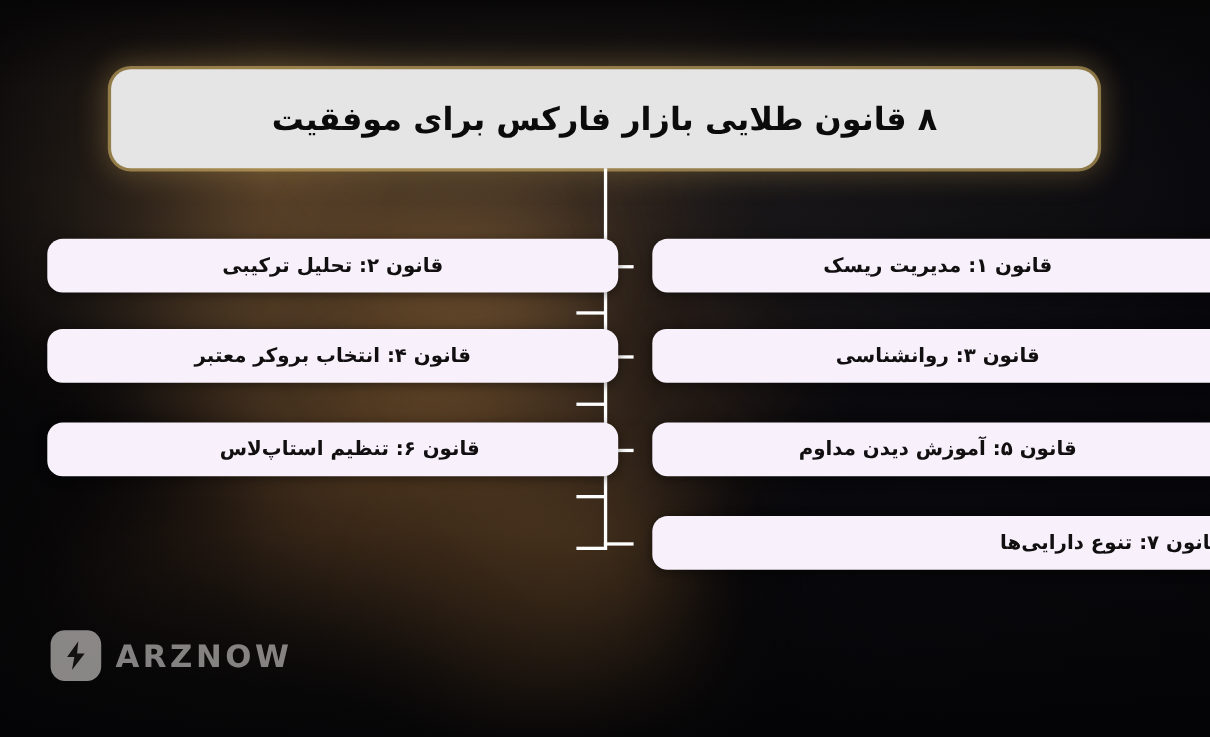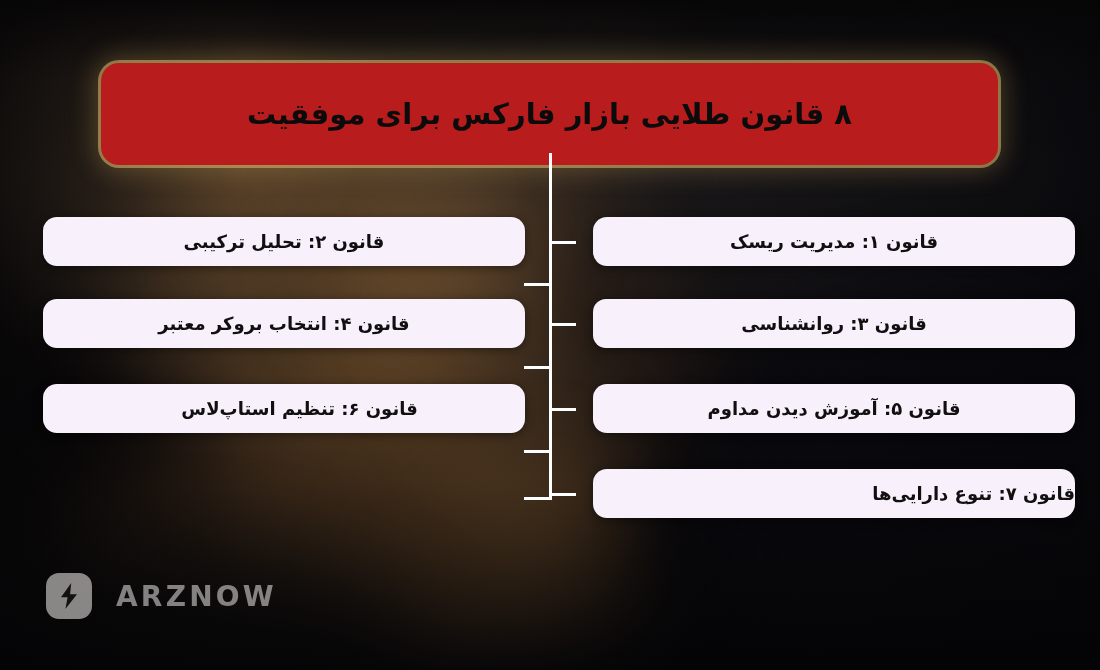--- a/index.html
+++ b/index.html
@@ -32,58 +32,58 @@
     background:
       linear-gradient(to bottom, rgba(6,5,6,.92) 0%, rgba(6,5,6,.18) 12%, rgba(6,5,6,0) 26%, rgba(6,5,6,.30) 72%, rgba(4,4,6,.94) 100%),
       linear-gradient(to right, rgba(6,5,6,.70) 0%, rgba(6,5,6,0) 22%, rgba(6,5,6,0) 58%, rgba(5,5,9,.72) 100%);
   }
 
   
   #stage { position:absolute; inset:0; z-index:2; }
 
   
   #title-card {
-    position:absolute; left:101px; top:63px; width:897px; height:102px;
-    background:#b91c1c;
+    position:absolute; left:101px; top:63px; width:897px; height:90px;
+    background:#e5e5e5;
     border-radius:18px;
     display:flex; align-items:center; justify-content:center;
     box-shadow:0 0 0 3px rgba(218,186,108,.55), 0 0 26px 6px rgba(196,158,86,.32);
   }
   #title-text {
     direction:rtl;
     font-size:29px; font-weight:bold; color:#0c0b0b;
     letter-spacing:.2px; white-space:nowrap;
   }
 
   
   .line { position:absolute; background:#ffffff; }
   #trunk      { left:549px; top:153px; width:3px; height:347px; }
   .stub-right { width:27px; height:3px; left:549px; }
   .stub-left  { width:27px; height:3px; left:524px; }
 
   
   .rule-box {
-    position:absolute; height:49px; width:482px;
+    position:absolute; height:49px; width:519px;
     background:#F8F1FB;
     border-radius:14px;
     display:flex; align-items:center; justify-content:center;
     box-shadow:0 2px 10px rgba(0,0,0,.45);
   }
   .rule-box.col-right { left:575px;margin-left:18px; }
   .rule-box.col-left  { left:43px; }
   .rule-text {
     direction:rtl;
     font-size:18px; font-weight:bold; color:#120f11;
     white-space:nowrap; letter-spacing:.1px;
   }
 
   
   #brand {
     position:absolute; left:46px; top:573px;
-    display:flex; align-items:center; gap:24px;
+    display:flex; align-items:center; gap:13px;
     opacity:.62;
   }
   #brand-mark {
     width:46px; height:46px; border-radius:13px;
     background:#d9d6d4;
     display:flex; align-items:center; justify-content:center;
   }
   #brand-mark svg { display:block; }
   #brand-name {
     font-size:28px; font-weight:bold; color:#cfcccb;

